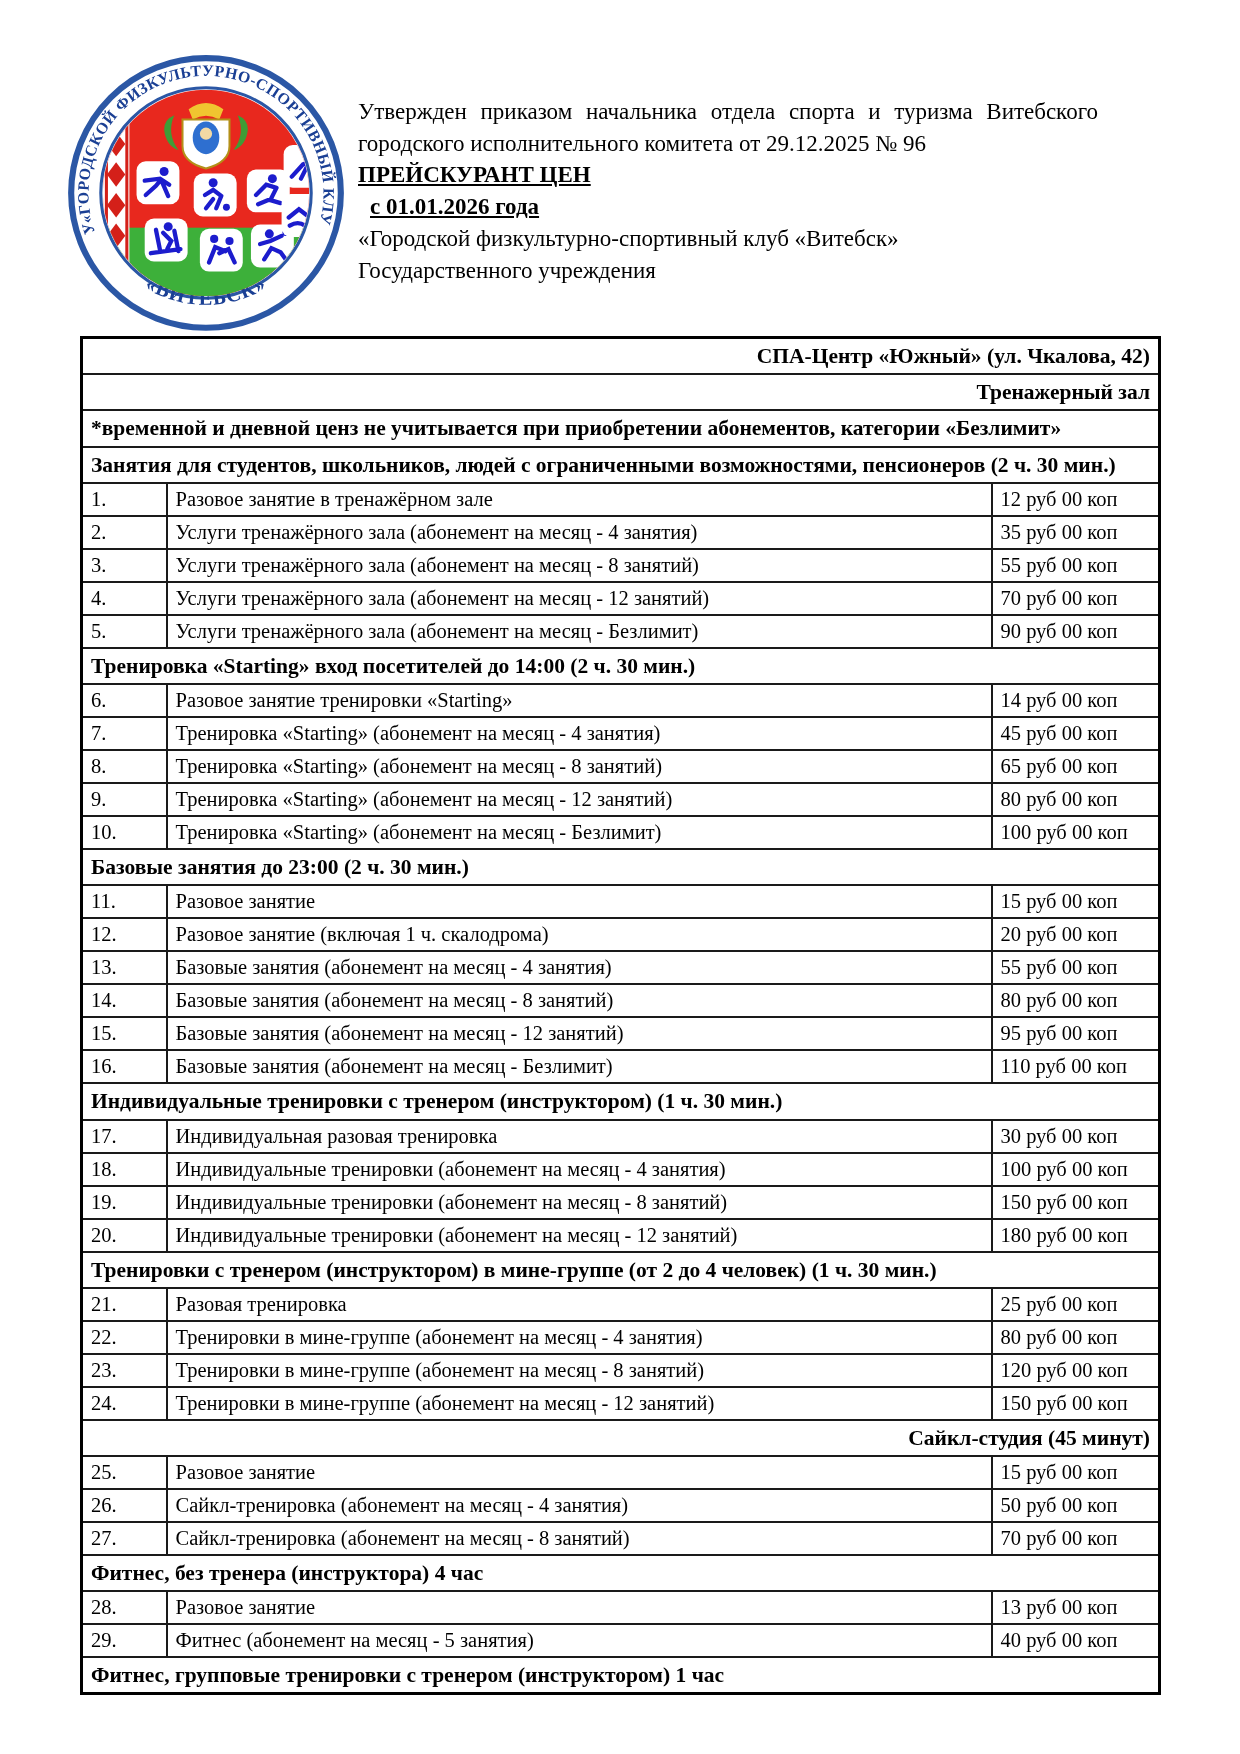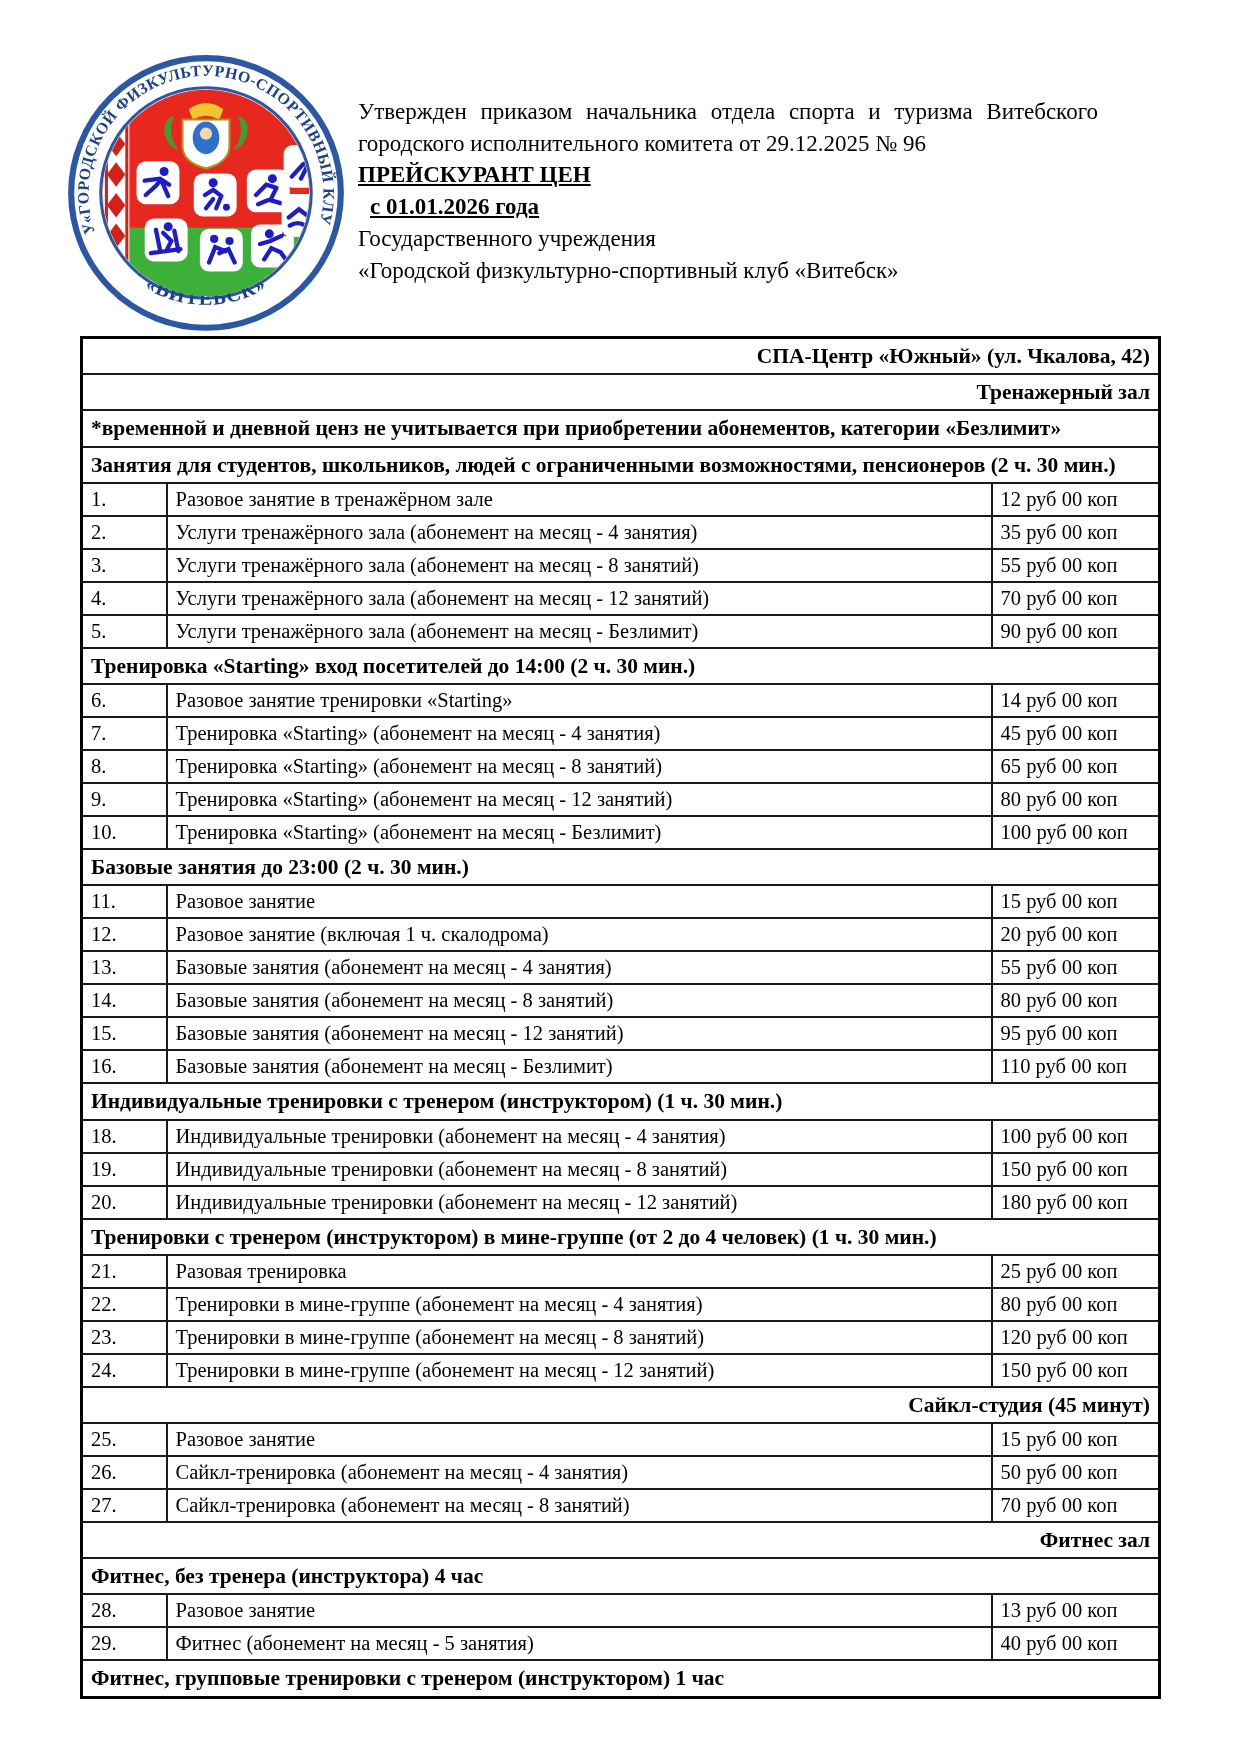--- a/index.html
+++ b/index.html
@@ -122,22 +122,22 @@
         </g>
       </g>
     </g>
   </svg>
 </div>
 
 <div class="header-block">
   <p class="approval">Утвержден приказом начальника отдела спорта и туризма Витебского городского исполнительного комитета от 29.12.2025 № 96</p>
   <div class="doc-title">ПРЕЙСКУРАНТ ЦЕН</div>
   <div class="doc-date">с 01.01.2026 года</div>
+  <div class="org-line">«Городской физкультурно-спортивный клуб «Витебск»</div>
   <div class="org-line">Государственного учреждения</div>
-  <div class="org-line">«Городской физкультурно-спортивный клуб «Витебск»</div>
 </div>
 
 <table class="price">
   <colgroup>
     <col style="width:85px">
       <col style="width:825px">
       <col style="width:168px">
   </colgroup>
   <tbody>
       <tr class="center-row">
@@ -235,20 +235,25 @@
       </tr>
       <tr class="data-row">
         <td class="cell-num">16.</td>
         <td class="cell-desc">Базовые занятия (абонемент на месяц - Безлимит)</td>
         <td class="cell-price">110 руб 00 коп</td>
       </tr>
       <tr class="section-row">
         <td colspan="3">Индивидуальные тренировки с тренером (инструктором) (1 ч. 30 мин.)</td>
       </tr>
       <tr class="data-row">
+        <td class="cell-num">17.</td>
+        <td class="cell-desc">Индивидуальная разовая тренировка</td>
+        <td class="cell-price">30 руб 00 коп</td>
+      </tr>
+      <tr class="data-row">
         <td class="cell-num">18.</td>
         <td class="cell-desc">Индивидуальные тренировки (абонемент на месяц - 4 занятия)</td>
         <td class="cell-price">100 руб 00 коп</td>
       </tr>
       <tr class="data-row">
         <td class="cell-num">19.</td>
         <td class="cell-desc">Индивидуальные тренировки (абонемент на месяц - 8 занятий)</td>
         <td class="cell-price">150 руб 00 коп</td>
       </tr>
       <tr class="data-row">
@@ -290,23 +295,20 @@
       <tr class="data-row">
         <td class="cell-num">26.</td>
         <td class="cell-desc">Сайкл-тренировка (абонемент на месяц - 4 занятия)</td>
         <td class="cell-price">50 руб 00 коп</td>
       </tr>
       <tr class="data-row">
         <td class="cell-num">27.</td>
         <td class="cell-desc">Сайкл-тренировка (абонемент на месяц - 8 занятий)</td>
         <td class="cell-price">70 руб 00 коп</td>
       </tr>
-      <tr class="center-row">
-        <td colspan="3">Фитнес зал</td>
-      </tr>
       <tr class="section-row">
         <td colspan="3">Фитнес, без тренера (инструктора) 4 час</td>
       </tr>
       <tr class="data-row">
         <td class="cell-num">28.</td>
         <td class="cell-desc">Разовое занятие</td>
         <td class="cell-price">13 руб 00 коп</td>
       </tr>
       <tr class="data-row">
         <td class="cell-num">29.</td>

